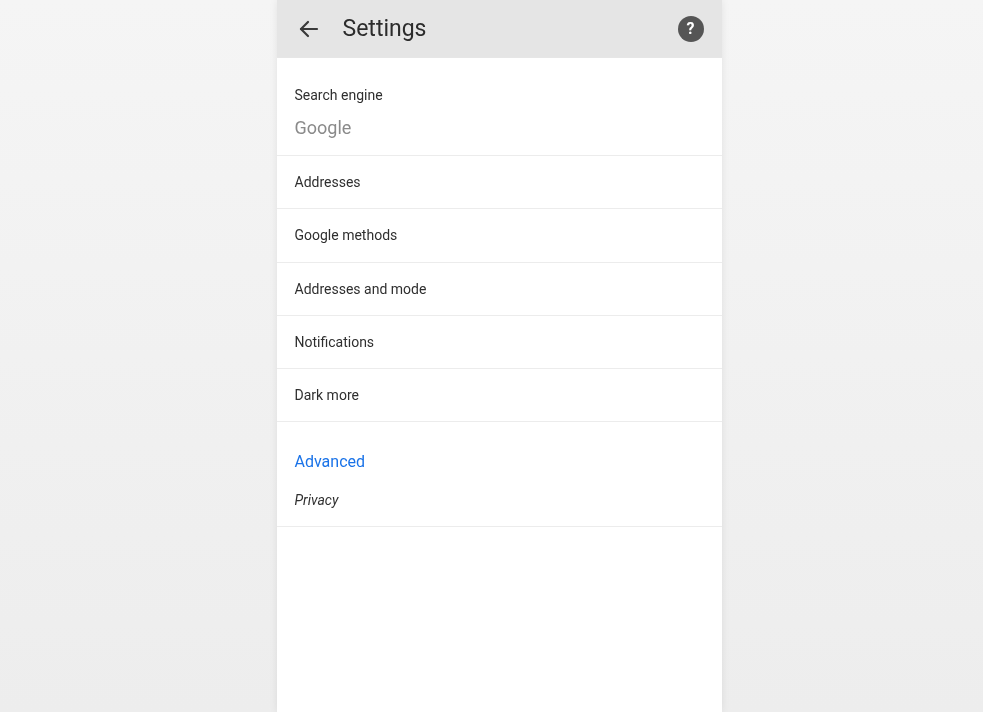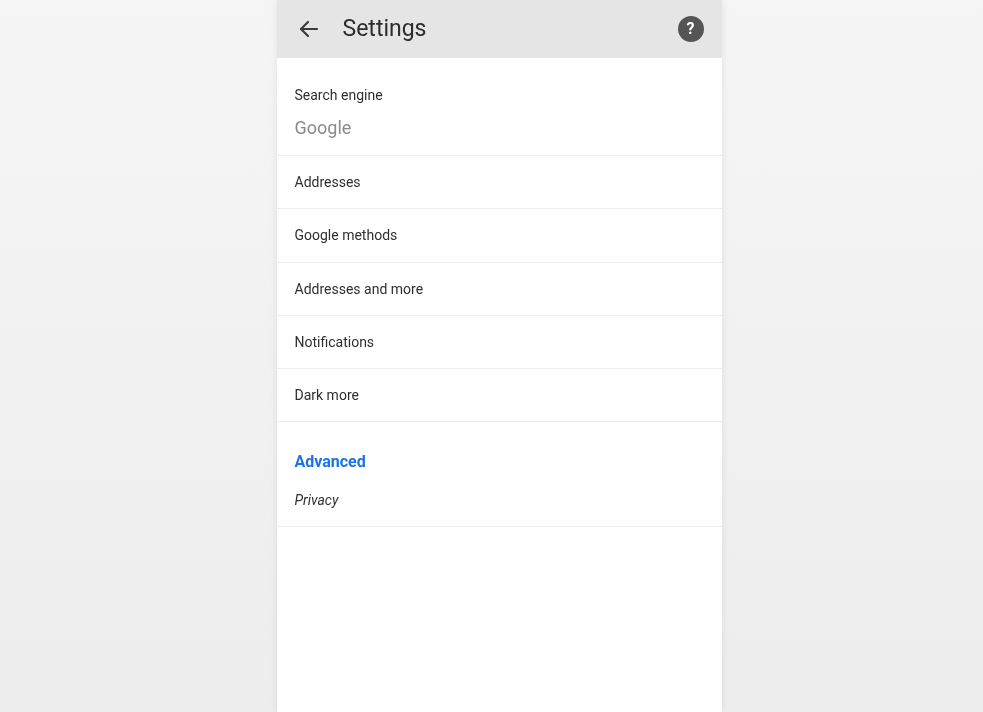--- a/index.html
+++ b/index.html
@@ -79,21 +79,21 @@
       font-size: 18px;
       color: #8a8a8a;
       margin-top: 13px;
     }
     .row.first {
       padding-top: 28px;
     }
     .section-header {
       padding: 30px 18px 10px 18px;
       font-size: 16px;
-      font-weight: 700;
+      font-weight: 400;
       color: #1a73e8;
     }
     .row.no-top-gap {
       padding-top: 10px;
       font-style: italic;
     }
     svg { display: block; }
   </style>
 </head>
 <body>
@@ -124,21 +124,21 @@
 
     <div class="row">
       <div class="primary">Addresses</div>
     </div>
 
     <div class="row">
       <div class="primary">Google methods</div>
     </div>
 
     <div class="row">
-      <div class="primary">Addresses and more</div>
+      <div class="primary">Addresses and mode</div>
     </div>
 
     <div class="row">
       <div class="primary">Notifications</div>
     </div>
 
     <div class="row">
       <div class="primary">Dark more</div>
     </div>
 

